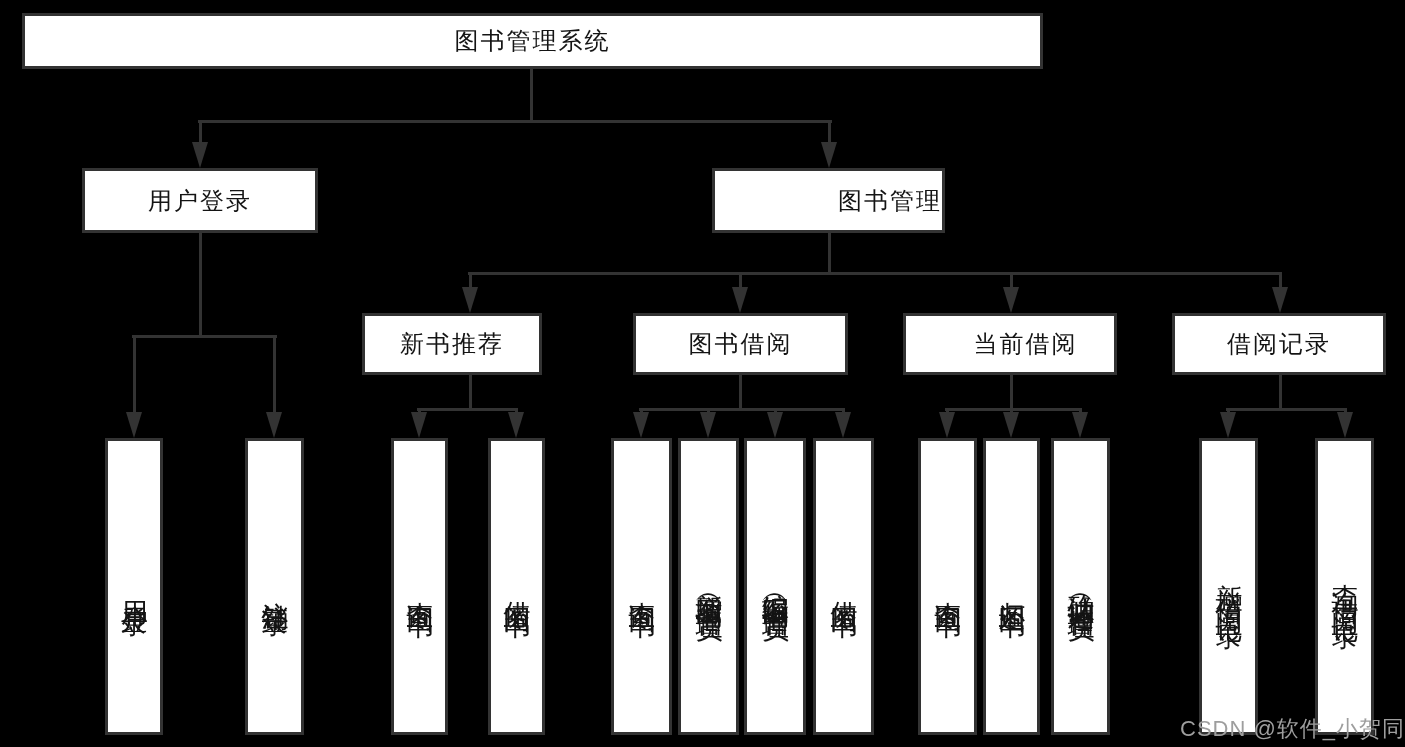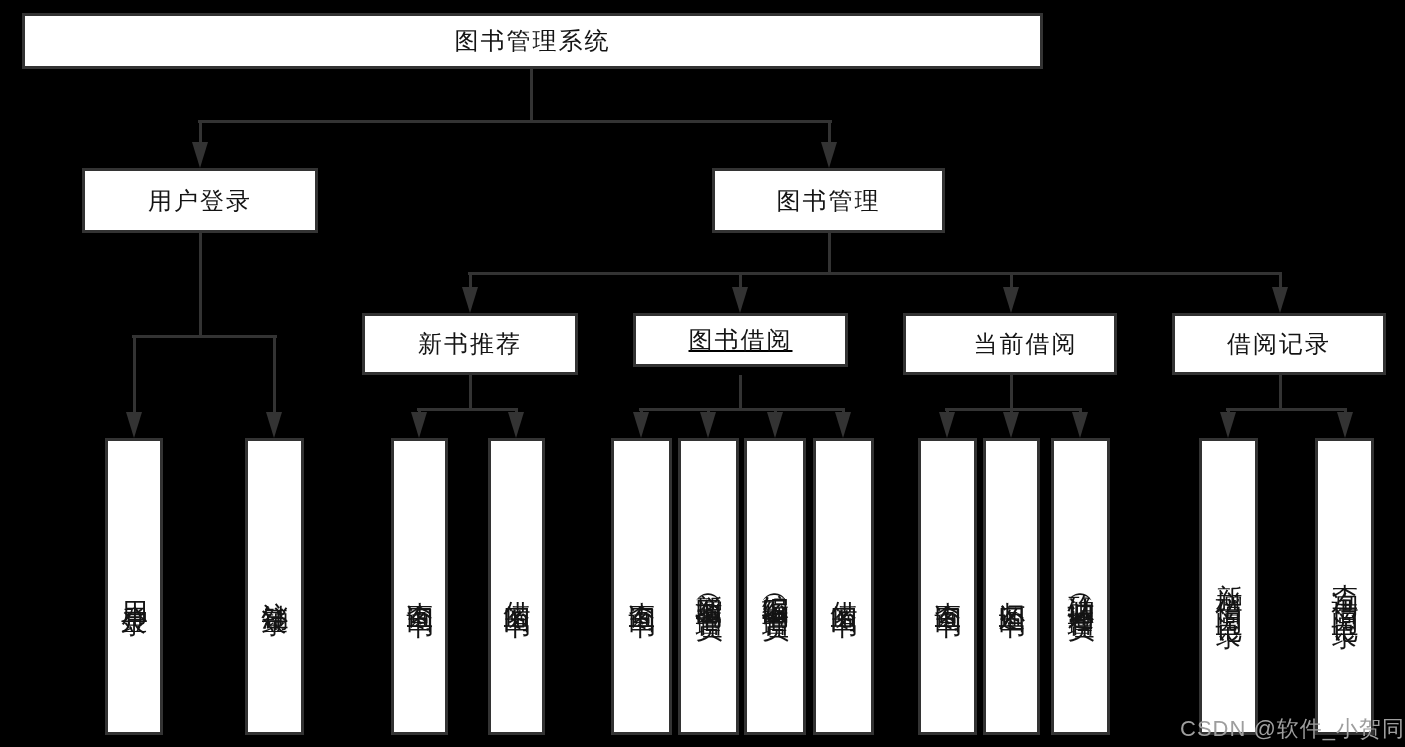--- a/index.html
+++ b/index.html
@@ -67,21 +67,21 @@
   <div class="vl" style="left:530px;top:66px;height:57px;"></div>
   <div class="hl" style="left:198px;top:120px;width:634px;"></div>
   <div class="vl" style="left:199px;top:120px;height:24px;"></div>
   <div class="tri" style="left:192px;top:142px;"></div>
   <div class="vl" style="left:828px;top:120px;height:24px;"></div>
   <div class="tri" style="left:821px;top:142px;"></div>
 
   <div class="box hbox" style="left:82px;top:168px;width:236px;height:65px;">
     <span>用户登录</span>
   </div>
-  <div class="box hbox" style="left:712px;top:168px;width:233px;height:65px;">
+  <div class="box hbox" style="left:712px;top:168px;width:233px;height:65px;justify-content:flex-end;">
     <span>图书管理</span>
   </div>
 
   <div class="vl" style="left:199px;top:233px;height:105px;"></div>
   <div class="hl" style="left:132px;top:335px;width:145px;"></div>
   <div class="vl" style="left:133px;top:335px;height:79px;"></div>
   <div class="tri" style="left:126px;top:412px;"></div>
   <div class="vl" style="left:273px;top:335px;height:79px;"></div>
   <div class="tri" style="left:266px;top:412px;"></div>
 
@@ -89,24 +89,24 @@
   <div class="hl" style="left:468px;top:272px;width:814px;"></div>
   <div class="vl" style="left:469px;top:272px;height:17px;"></div>
   <div class="tri" style="left:462px;top:287px;"></div>
   <div class="vl" style="left:739px;top:272px;height:17px;"></div>
   <div class="tri" style="left:732px;top:287px;"></div>
   <div class="vl" style="left:1010px;top:272px;height:17px;"></div>
   <div class="tri" style="left:1003px;top:287px;"></div>
   <div class="vl" style="left:1279px;top:272px;height:17px;"></div>
   <div class="tri" style="left:1272px;top:287px;"></div>
 
-  <div class="box hbox" style="left:362px;top:313px;width:216px;height:62px;">
+  <div class="box hbox" style="left:362px;top:313px;width:180px;height:62px;">
     <span>新书推荐</span>
   </div>
-  <div class="box hbox" style="left:633px;top:313px;width:215px;height:54px;text-decoration:underline;">
+  <div class="box hbox" style="left:633px;top:313px;width:215px;height:62px;">
     <span>图书借阅</span>
   </div>
   <div class="box hbox" style="left:903px;top:313px;width:214px;height:62px;padding-left:31px;">
     <span>当前借阅</span>
   </div>
   <div class="box hbox" style="left:1172px;top:313px;width:214px;height:62px;">
     <span>借阅记录</span>
   </div>
 
   <div class="vl" style="left:469px;top:375px;height:36px;"></div>

